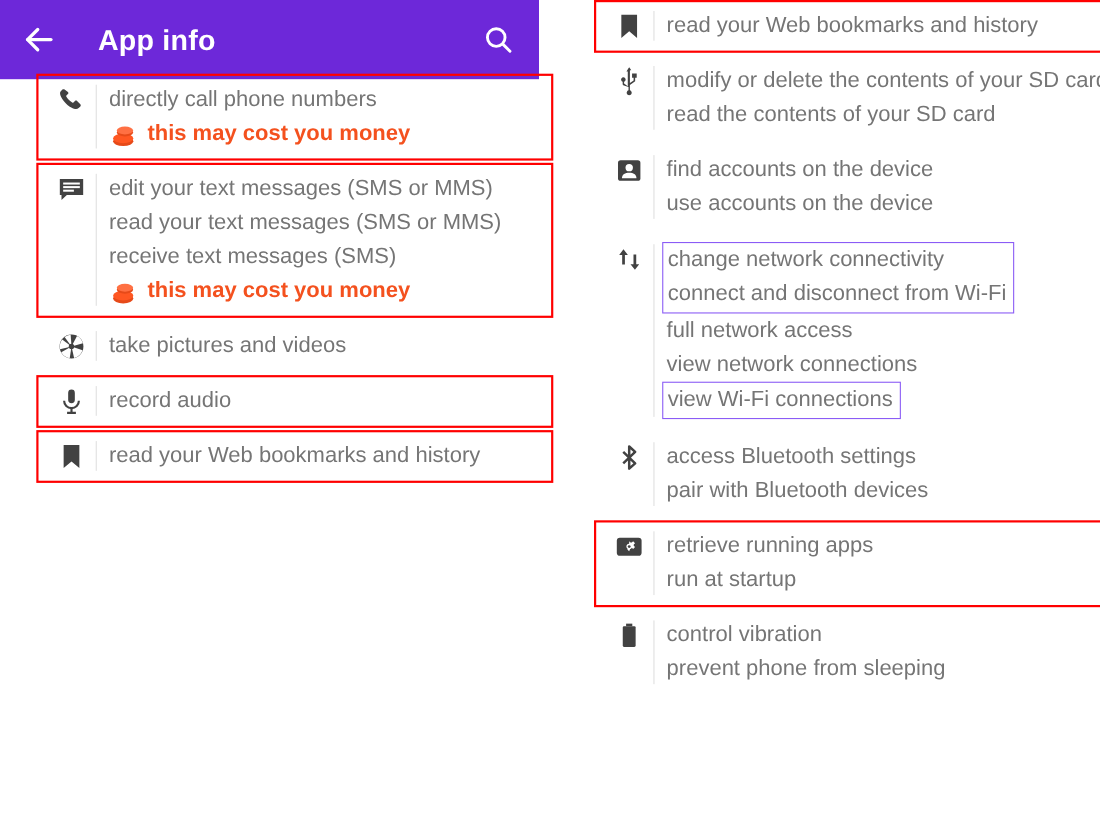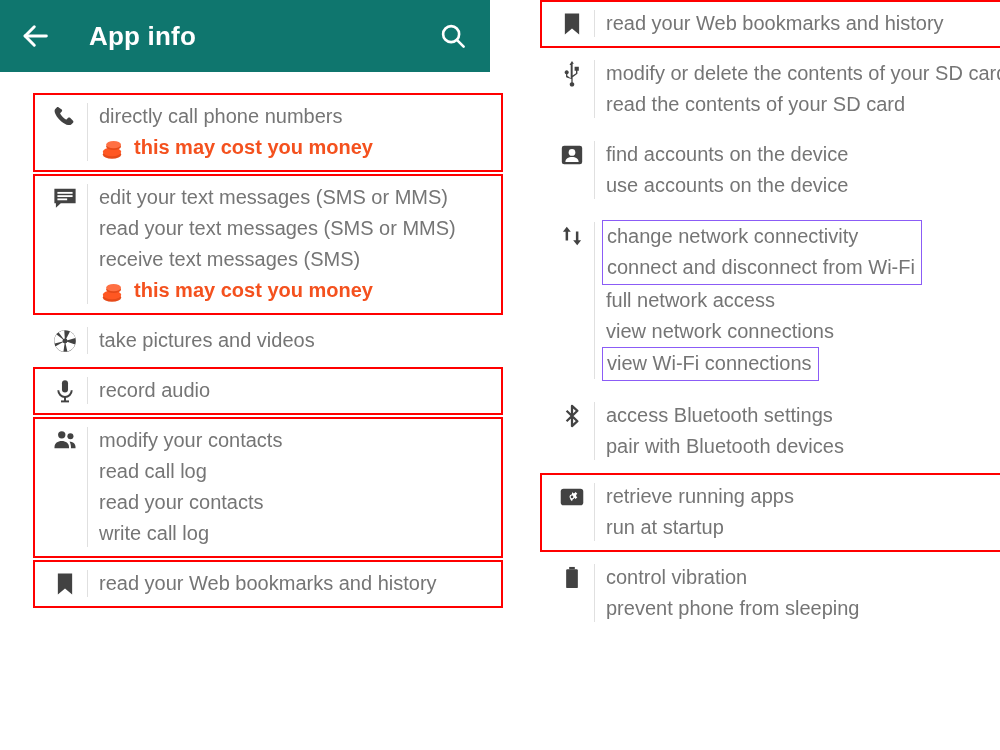--- a/index.html
+++ b/index.html
@@ -15,21 +15,21 @@
     position: relative;
   }
 
   
   #appbar {
     position: absolute;
     left: 0;
     top: 0;
     width: 490px;
     height: 72px;
-    background: #0f766e;
+    background: #6d28d9;
     display: flex;
     align-items: center;
     box-sizing: border-box;
     padding: 0 22px 0 18px;
   }
   #back-arrow {
     width: 34px;
     height: 34px;
     flex: 0 0 34px;
     position: relative;
@@ -51,21 +51,21 @@
     cursor: pointer;
   }
   #search-btn svg { display: block; }
 
   
   .column {
     position: absolute;
     top: 0;
     box-sizing: border-box;
   }
-  #col-left  { left: 33px;  width: 470px; padding-top: 93px; }
+  #col-left  { left: 33px;  width: 470px; padding-top: 67px; }
   #col-right { left: 540px; width: 520px; padding-top: 0px;  }
 
   
   .perm-group {
     position: relative;
     display: flex;
     box-sizing: border-box;
     border: 2px solid transparent;
     padding: 6px 8px 7px 8px;
     margin-bottom: 2px;
@@ -227,37 +227,20 @@
         </svg>
       </div>
       <div class="perm-divider"></div>
       <div class="perm-lines">
         <div class="perm-line">record audio</div>
       </div>
     </div>
     <div class="perm-group boxed">
       <div class="perm-icon">
         <svg width="26" height="26" viewBox="0 0 24 24">
-          <circle cx="9" cy="6.3" r="3.4" fill="#424242"></circle>
-          <circle cx="17" cy="7.6" r="2.8" fill="#424242"></circle>
-          <path fill="#424242" d="M2.3 17.6c0-3.6 3-5.6 6.7-5.6s6.7 2 6.7 5.6v1.1H2.3z"></path>
-          <path fill="#424242" d="M16.2 12.4c3 .25 5.5 2 5.5 4.9v1.4h-4.2v-1.1c0-2.1-.6-3.8-1.3-5.2z"></path>
-        </svg>
-      </div>
-      <div class="perm-divider"></div>
-      <div class="perm-lines">
-        <div class="perm-line">modify your contacts</div>
-        <div class="perm-line">read call log</div>
-        <div class="perm-line">read your contacts</div>
-        <div class="perm-line">write call log</div>
-      </div>
-    </div>
-    <div class="perm-group boxed">
-      <div class="perm-icon">
-        <svg width="26" height="26" viewBox="0 0 24 24">
           <path fill="#424242" d="M5.4 2.3h13.2v19.4L12 16.1 5.4 21.7z"></path>
         </svg>
       </div>
       <div class="perm-divider"></div>
       <div class="perm-lines">
         <div class="perm-line">read your Web bookmarks and history</div>
       </div>
     </div>
   </div>
 <div id="col-right" class="column">

